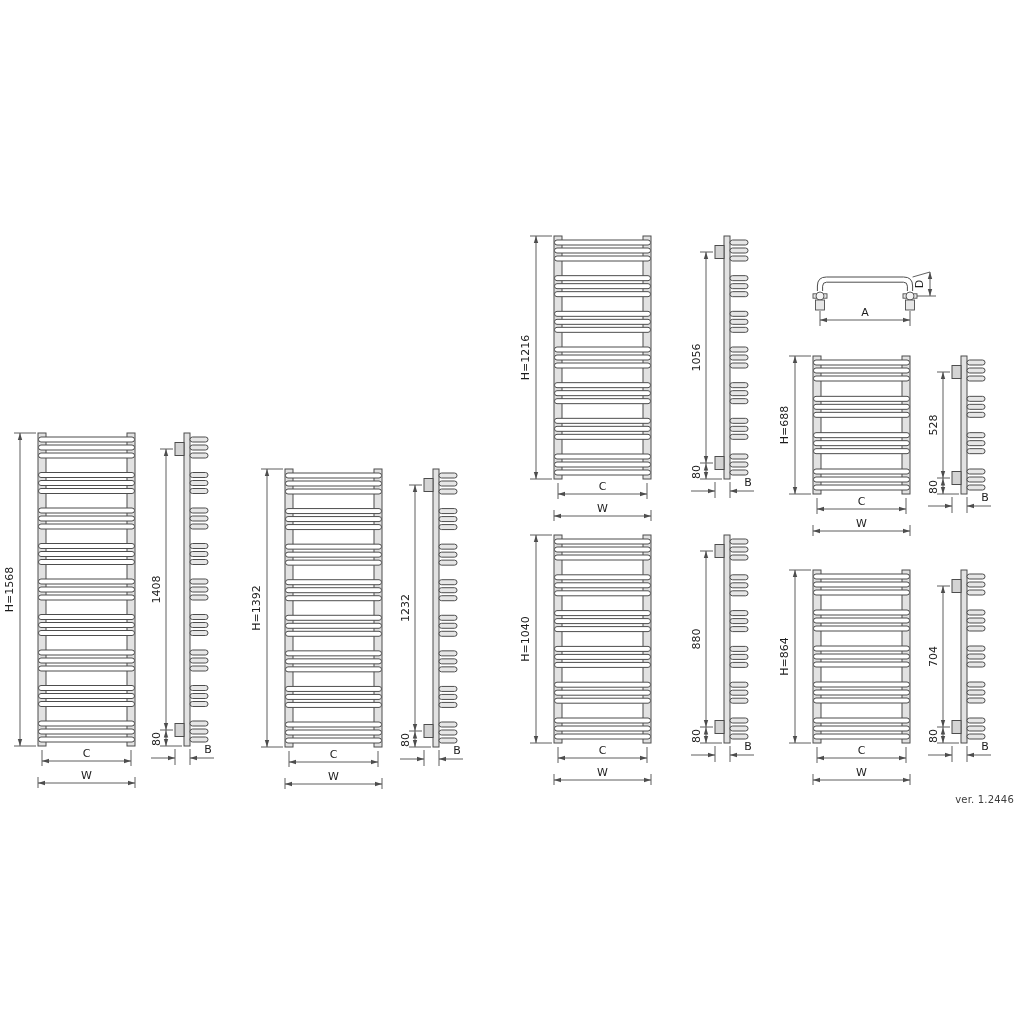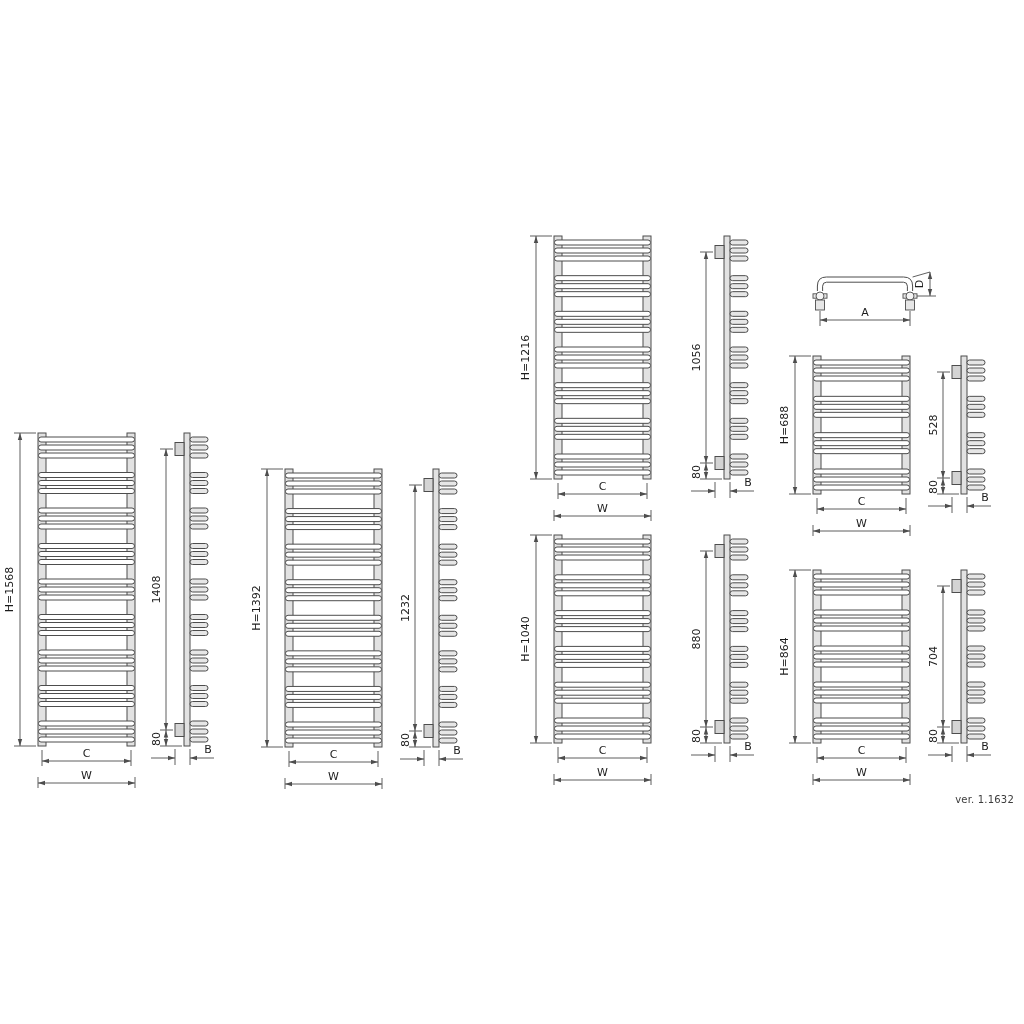--- a/index.html
+++ b/index.html
@@ -668,14 +668,14 @@
         <g>
           <line x1="912.6" y1="277" x2="930" y2="272" stroke="#4d4d4d" stroke-width="0.9"></line>
           <line x1="917" y1="296" x2="936" y2="296" stroke="#4d4d4d" stroke-width="0.9"></line>
           <line x1="930" y1="272" x2="930" y2="296" stroke="#4d4d4d" stroke-width="0.9"></line>
           <polygon points="930,272 927.8,279 932.2,279" fill="#4d4d4d"></polygon>
           <polygon points="930,296 927.8,289 932.2,289" fill="#4d4d4d"></polygon>
           <text x="923" y="284" text-anchor="middle" transform="rotate(-90 923 284)">D</text>
         </g>
       </g>
     </svg>
-  <div class="version">ver. 1.1632</div>
+  <div class="version">ver. 1.2446</div>
 </div>
 
 </body></html>

